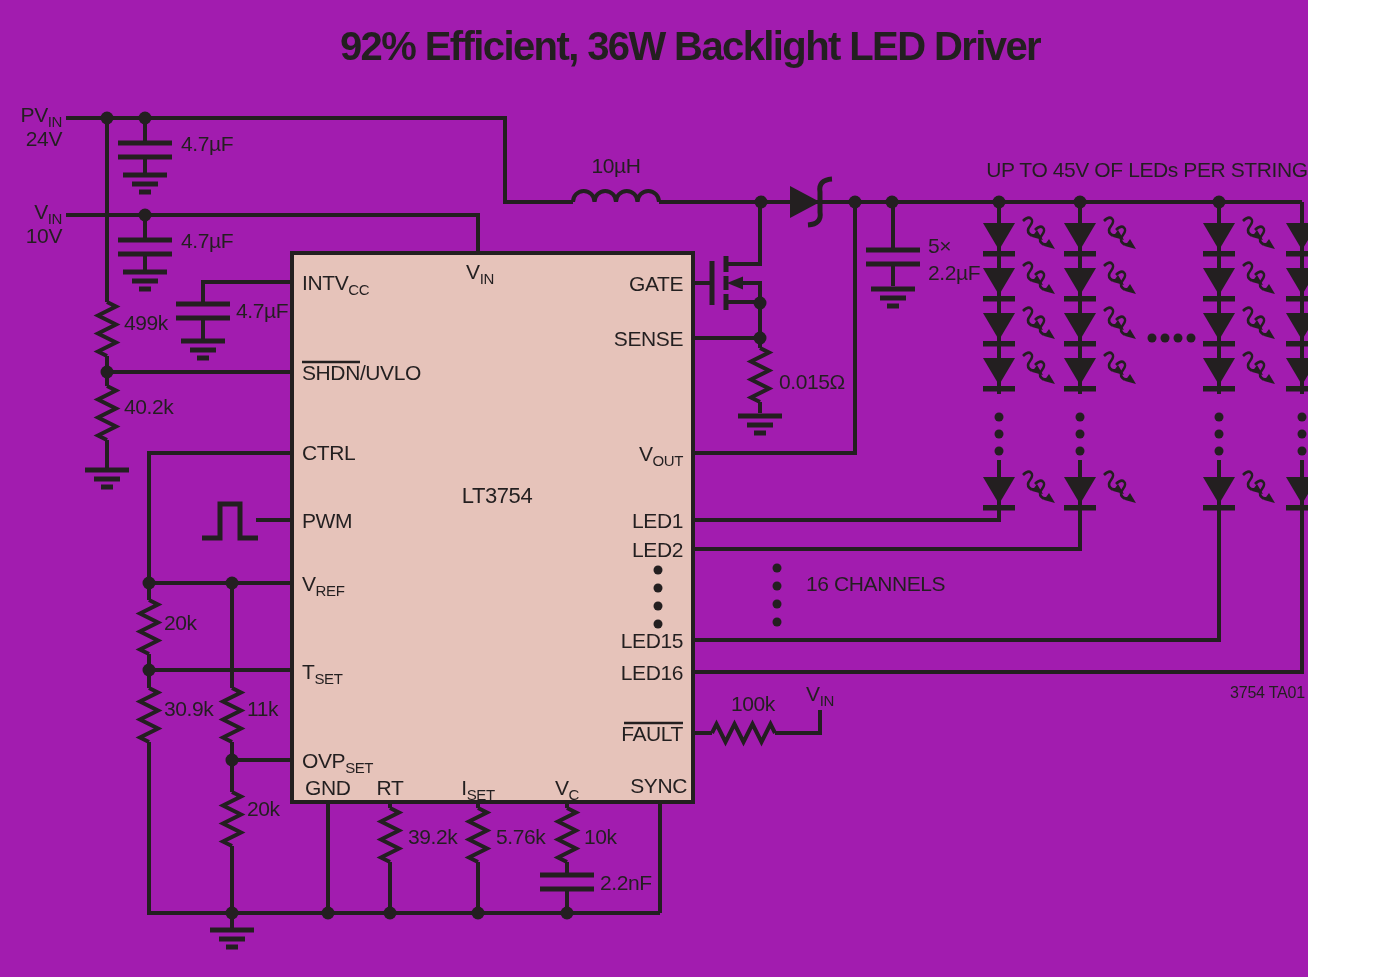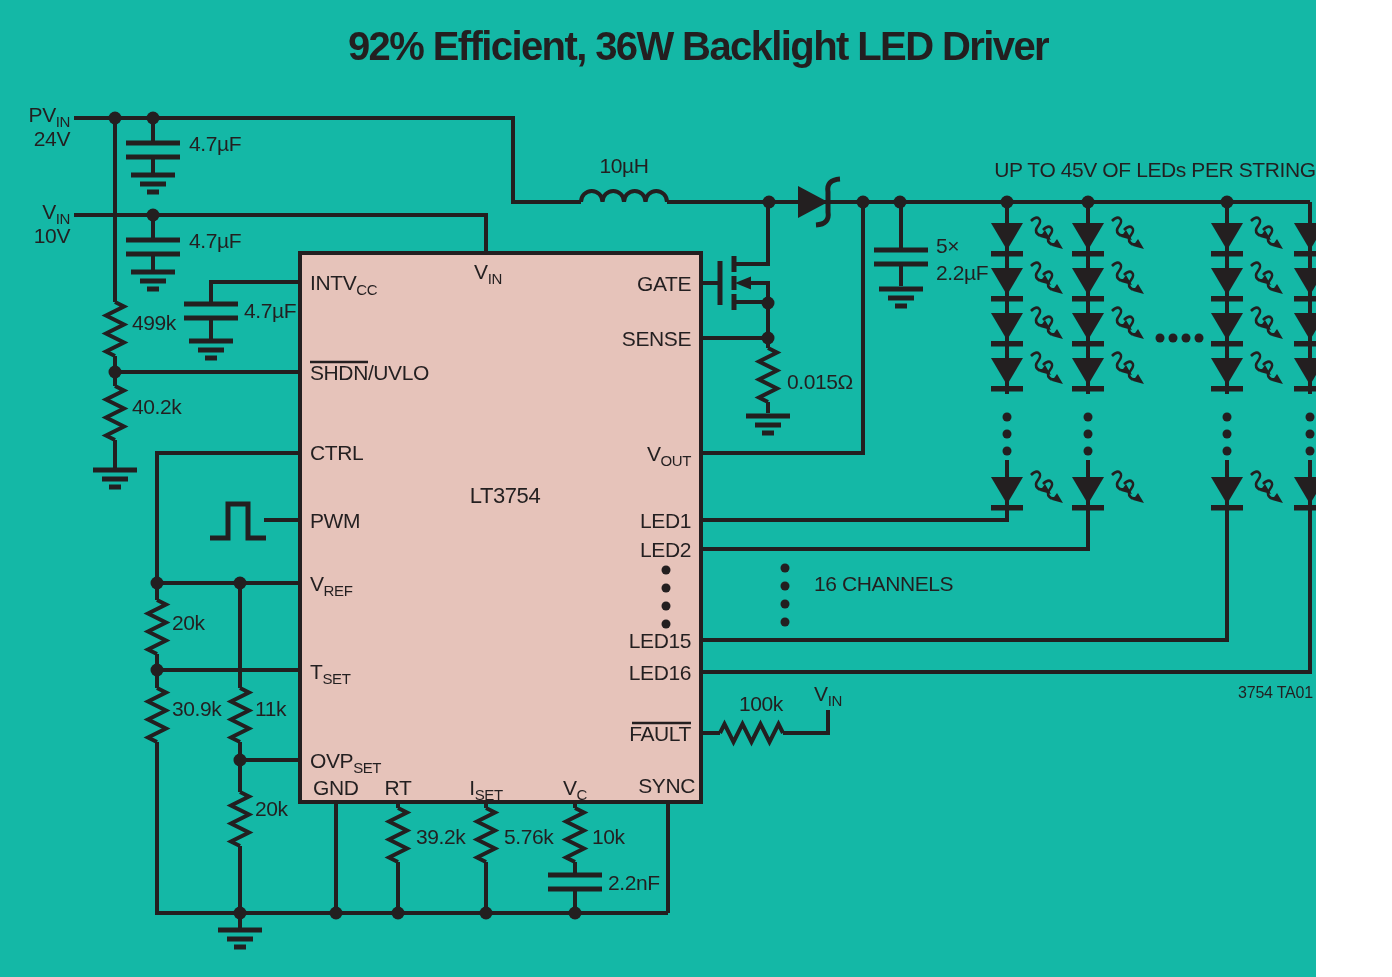--- a/index.html
+++ b/index.html
@@ -1,16 +1,16 @@
 <!DOCTYPE html>
 <html><head>
 <meta charset="utf-8">
 <style>
   html,body{margin:0;padding:0;background:#ffffff;}
-  .page{position:relative;width:1308px;height:977px;background:#14b8a6;overflow:hidden;padding-left:8px;}
+  .page{position:relative;width:1308px;height:977px;background:#a21caf;overflow:hidden;}
   svg{display:block;}
   text{font-family:"Liberation Sans",sans-serif;font-size:21px;fill:#231f20;letter-spacing:-0.4px;}
   .title{font-size:40px;font-weight:bold;letter-spacing:-1.6px;}
   .small{font-size:16px;letter-spacing:-0.2px;}
   .icpart{font-size:22px;}
   .sub{font-size:15px;}
   .mid{text-anchor:middle;}
   .end{text-anchor:end;}
   .wire{stroke:#231f20;stroke-width:4;fill:none;}
   .thick{stroke:#231f20;stroke-width:5;fill:none;}

